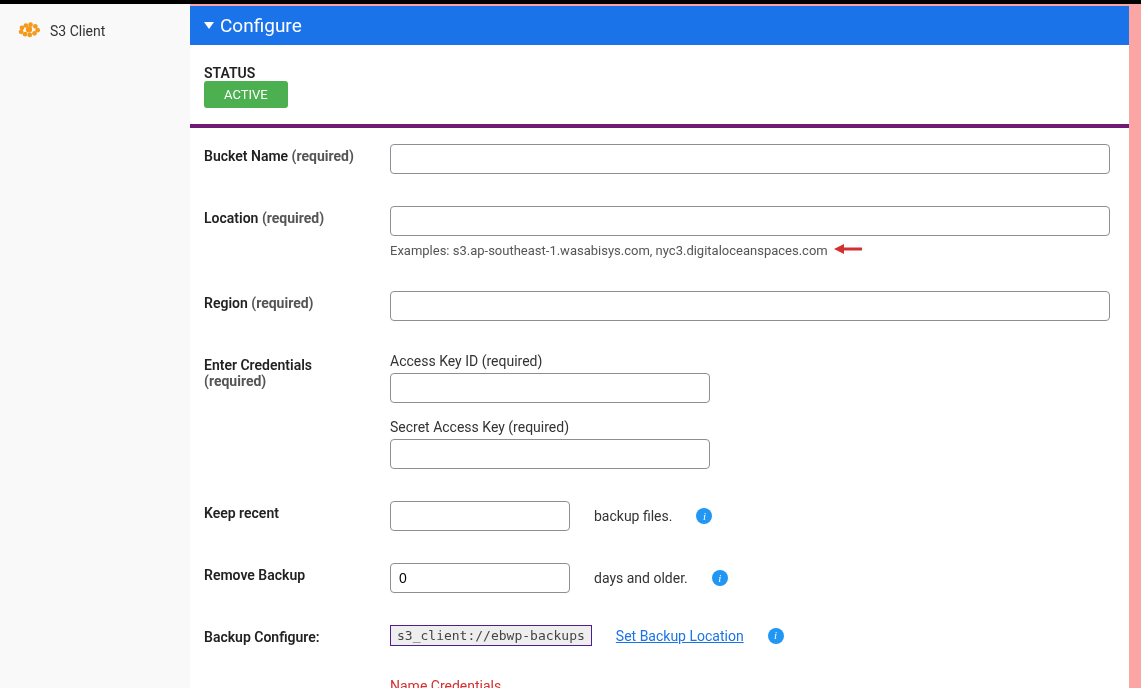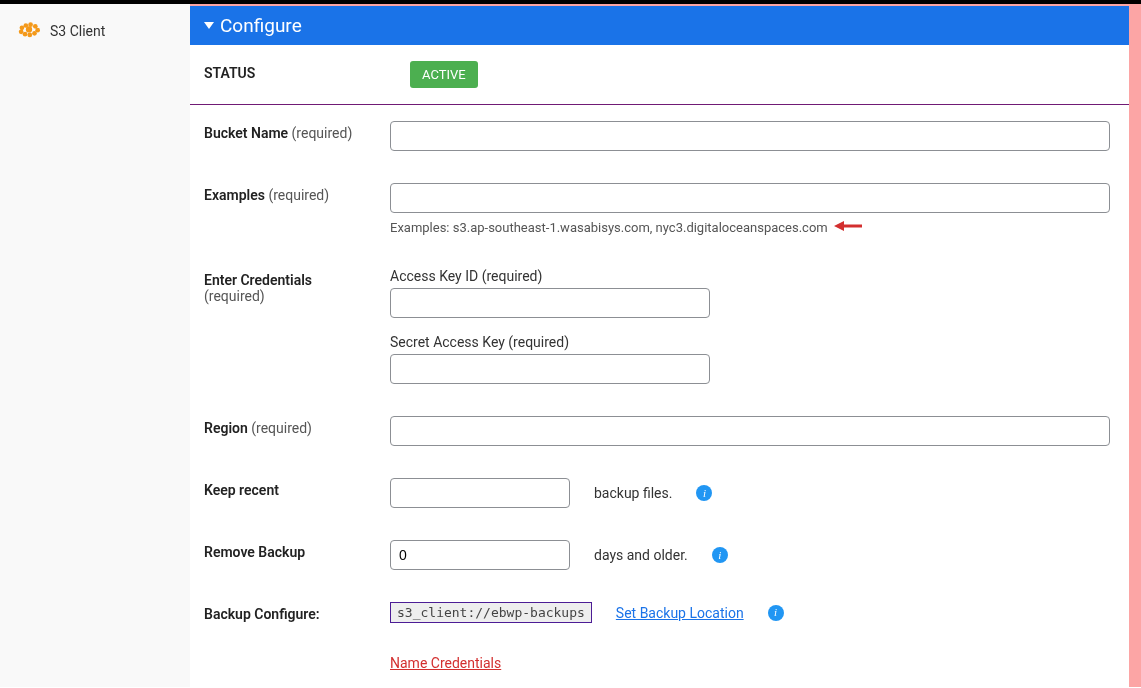--- a/index.html
+++ b/index.html
@@ -42,38 +42,37 @@
       align-items: center;
       gap: 6px;
       font-size: 19px;
     }
     .panel-body { padding: 0; }
     .form-row {
       display: flex;
       align-items: flex-start;
       padding: 16px 14px;
     }
-    .form-row.divider { border-bottom: 1px solid #701a75; }
+    .form-row.divider { border-bottom: 4px solid #701a75; flex-direction: column; }
     .form-label {
       width: 186px;
       flex-shrink: 0;
       font-weight: 600;
       color: #222;
       padding-top: 4px;
     }
-    .form-label .req { font-weight: 400; color: #555; }
+    .form-label .req { font-weight: 700; color: #555; }
     .form-field { flex: 1; max-width: 720px; }
     .status-badge {
       display: inline-block;
       background: #4caf50;
       color: #fff;
-      padding: 6px 12px;
+      padding: 6px 20px;
       border-radius: 3px;
       font-size: 13px;
-      margin-left: 20px;
     }
     input[type="text"], input[type="password"] {
       width: 100%;
       padding: 6px 8px;
       border: 1px solid #8c8f94;
       border-radius: 4px;
       font-size: 14px;
       background: #fff;
     }
     .input-narrow { width: 320px !important; }
@@ -165,67 +164,67 @@
           <span>Bucket Name</span>
           <span class="req">(required)</span>
         </div>
         <div class="form-field">
           <input type="text" value="" style="">
         </div>
       </div>
 
       <div class="form-row">
         <div class="form-label">
-          <span>Examples</span>
+          <span>Location</span>
           <span class="req">(required)</span>
         </div>
         <div class="form-field">
           <input type="text" value="" style="">
           <div class="helper-text">
             <span>Examples: s3.ap-southeast-1.wasabisys.com, nyc3.digitaloceanspaces.com</span>
             <span>
               <svg width="30" height="14" viewBox="0 0 30 14">
                 <line x1="28" y1="7" x2="8" y2="7" stroke="#d32f2f" stroke-width="3"></line>
                 <polygon points="0,7 10,2 10,12" fill="#d32f2f"></polygon>
               </svg>
             </span>
           </div>
         </div>
       </div>
 
       <div class="form-row">
         <div class="form-label">
+          <span>Region</span>
+          <span class="req">(required)</span>
+        </div>
+        <div class="form-field">
+          <input type="text" value="" style="">
+        </div>
+      </div>
+
+      <div class="form-row">
+        <div class="form-label">
           <span>Enter Credentials</span><br>
           <span class="req">(required)</span>
         </div>
         <div class="form-field">
           <div class="stack">
             <div>
               <div class="sub-label">Access Key ID (required)</div>
               <input type="text" class="input-narrow" value="" style="">
             </div>
             <div>
               <div class="sub-label">Secret Access Key (required)</div>
               <input type="password" class="input-narrow" value="" style="">
             </div>
           </div>
         </div>
       </div>
 
       <div class="form-row">
-        <div class="form-label">
-          <span>Region</span>
-          <span class="req">(required)</span>
-        </div>
-        <div class="form-field">
-          <input type="text" value="" style="">
-        </div>
-      </div>
-
-      <div class="form-row">
         <div class="form-label">Keep recent</div>
         <div class="form-field">
           <div class="inline-row">
             <input type="text" class="input-small" value="" style="">
             <span class="inline-text">backup files.</span>
             <span class="info-icon">i</span>
           </div>
         </div>
       </div>
 

